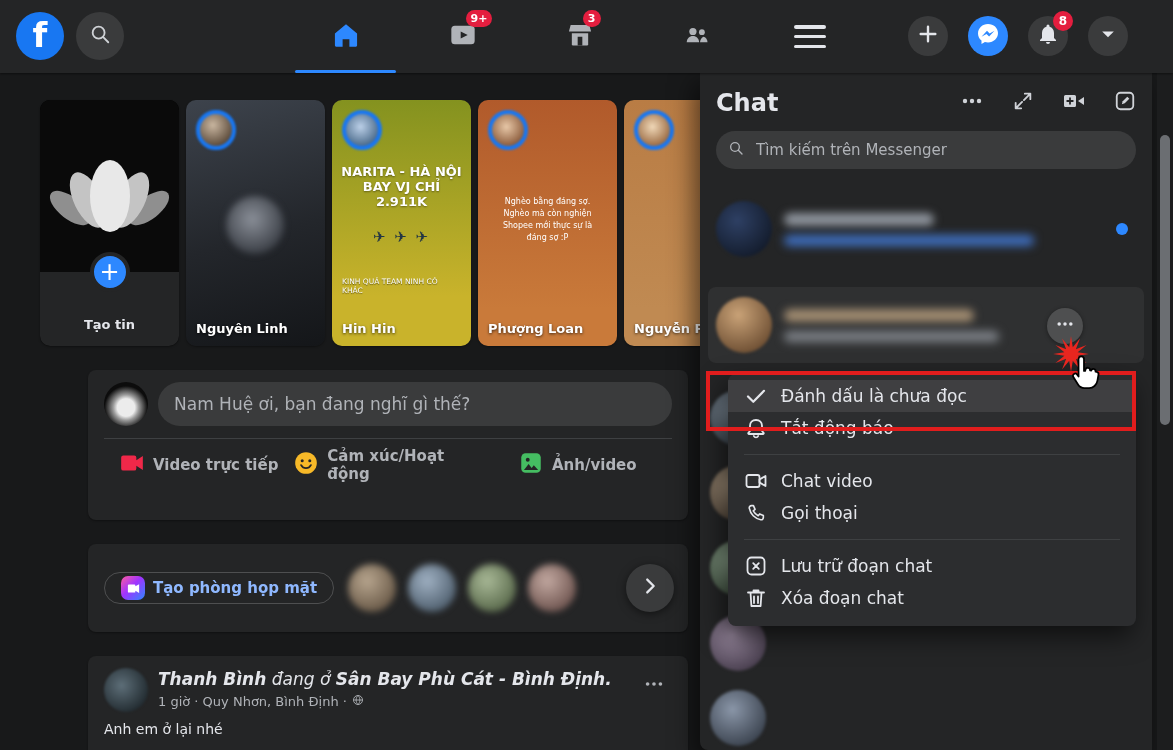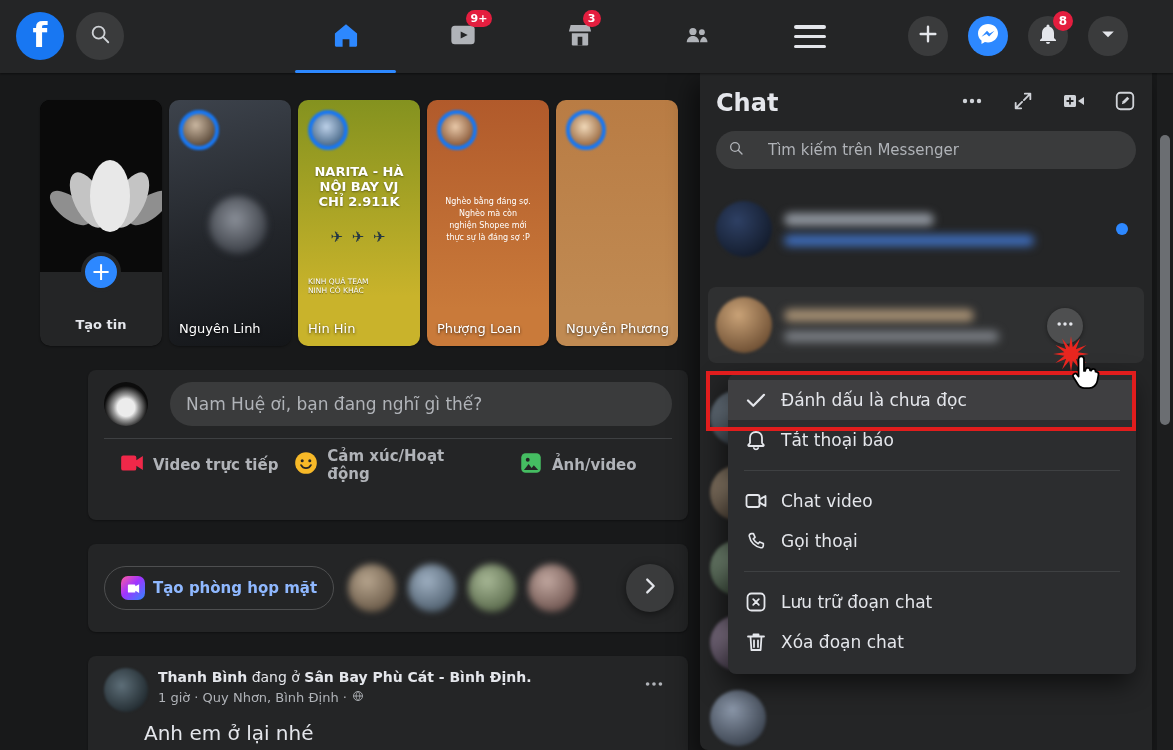--- a/index.html
+++ b/index.html
@@ -30,23 +30,23 @@
   .hamburger div { height:3.5px; background:#e4e6eb; border-radius:2px; }
   .circle40 { position:absolute; top:16px; width:40px; height:40px; border-radius:50%;
     background:#3a3b3c; display:flex; align-items:center; justify-content:center; cursor:pointer; }
   .btn-create { left:908px; } .btn-msgr { left:968px; background:#2d88ff; }
   .btn-bell { left:1028px; } .btn-caret { left:1088px; }
   .bell-badge { position:absolute; top:-5px; right:-5px; background:#e41e3f; color:#fff;
     font-size:12px; font-weight:bold; border-radius:50%; width:20px; height:20px;
     display:flex; align-items:center; justify-content:center; }
   
   .stories { position:absolute; left:40px; top:100px; display:flex; gap:7px; z-index:1; }
-  .story-card { width:122px; height:246px; border-radius:10px; overflow:hidden; position:relative;
+  .story-card { width:139px; height:246px; border-radius:10px; overflow:hidden; position:relative;
     box-shadow:0 1px 2px rgba(0,0,0,.35); cursor:pointer; flex:none; }
-  .story-name { position:absolute; bottom:10px; left:10px; right:8px; font-weight:normal;
+  .story-name { position:absolute; bottom:10px; left:10px; right:8px; font-weight:bold;
     font-size:13px; color:#fff; text-shadow:0 1px 3px rgba(0,0,0,.7); }
   .story-ring { position:absolute; top:10px; left:10px; width:40px; height:40px; border-radius:50%;
     border:4px solid #1877f2; }
   .create-bottom { position:absolute; left:0; right:0; bottom:0; height:74px; background:#242526; }
   .create-plus { position:absolute; left:50%; top:152px; transform:translateX(-50%);
     width:40px; height:40px; border-radius:50%; background:#2d88ff; border:4px solid #242526;
     display:flex; align-items:center; justify-content:center; color:#fff; font-size:24px; }
   .create-label { position:absolute; bottom:14px; left:0; right:0; text-align:center;
     font-weight:600; font-size:13px; color:#e4e6eb; }
   .story-title { position:absolute; top:64px; left:8px; right:8px; text-align:center;
@@ -54,79 +54,79 @@
   .story-planes { position:absolute; top:128px; left:0; right:0; text-align:center;
     color:#233644; font-size:15px; letter-spacing:2px; }
   .story-caption-sm { position:absolute; bottom:51px; left:10px; right:30px;
     font-size:7.5px; color:#fff; text-shadow:0 1px 1px rgba(0,0,0,.5); }
   .story-caption-mid { position:absolute; top:96px; left:18px; right:18px; text-align:center;
     font-size:8px; color:#fff; line-height:1.5; }
   
   .card { position:absolute; left:88px; width:600px; background:#242526; border-radius:8px;
     box-shadow:0 1px 2px rgba(0,0,0,.35); z-index:1; }
   #composer { top:370px; height:150px; padding:12px 16px; }
-  .composer-row1 { display:flex; align-items:flex-start; gap:22px; }
+  .composer-row1 { display:flex; align-items:flex-start; gap:10px; }
   .avatar44 { width:44px; height:44px; border-radius:50%; flex:none; }
   .avatar-lotus { background:radial-gradient(circle at 50% 58%, #ececec 0 26%, #9a9a9a 38%, #0c0c0c 64%); }
   .composer-input { flex:1; height:44px; border-radius:22px; background:#3a3b3c; color:#b0b3b8;
     font-size:17px; display:flex; align-items:center; padding:0 16px; cursor:pointer; }
   .composer-divider { height:1px; background:#3e4042; margin:12px 0 6px; }
   .composer-actions { display:flex; }
   .composer-action { flex:1; display:flex; align-items:center; justify-content:center; gap:8px;
     height:40px; border-radius:6px; cursor:pointer; color:#b0b3b8; font-weight:600; font-size:15px; }
   #rooms { top:544px; height:88px; padding:16px; display:flex; align-items:center; gap:14px; }
   .rooms-pill { display:flex; align-items:center; gap:8px; border:1px solid #4e4f50;
-    border-radius:24px; height:44px; padding:0 16px; cursor:pointer; }
+    border-radius:24px; height:32px; padding:0 16px; cursor:pointer; }
   .rooms-icon { width:24px; height:24px; border-radius:7px;
     background:linear-gradient(135deg,#ff5ca1,#a033ff 45%,#2d88ff); display:flex;
     align-items:center; justify-content:center; flex:none; }
   .rooms-label { color:#8fb8ff; font-weight:bold; font-size:15px; white-space:nowrap; }
   .room-avatars { display:flex; gap:12px; }
   .room-avatar { width:48px; height:48px; border-radius:50%; filter:blur(3px); flex:none; }
   .rooms-next { position:absolute; right:14px; top:20px; width:48px; height:48px; border-radius:50%;
     background:#3a3b3c; box-shadow:0 2px 8px rgba(0,0,0,.5); display:flex; align-items:center;
     justify-content:center; cursor:pointer; }
   #post { top:656px; height:120px; padding:12px 16px; }
   .post-head { display:flex; gap:10px; }
-  .post-title { font-size:14px; line-height:1.35; }
+  .post-title { font-size:17px; line-height:1.35;font-style:italic; }
   .post-title b { color:#e4e6eb; } .post-title span { color:#e4e6eb; font-weight:normal; }
   .post-meta { display:flex; align-items:center; gap:5px; color:#b0b3b8; font-size:13px; margin-top:3px; }
   .post-more { margin-left:auto; width:36px; height:36px; border-radius:50%; display:flex;
     align-items:center; justify-content:center; cursor:pointer; flex:none; }
-  .post-body { margin-top:9px; font-size:20px; color:#e4e6eb;margin-left:40px; }
+  .post-body { margin-top:9px; font-size:14px; color:#e4e6eb; }
   
   .chat-panel { position:absolute; left:700px; top:73px; width:452px; height:677px;
     background:#242526; box-shadow:-6px 10px 24px rgba(0,0,0,.55); z-index:40;
     border-radius:0 0 0 8px; overflow:hidden; }
   .chat-header { display:flex; align-items:flex-start; padding:16px 16px 10px; }
   .chat-title { font-size:24px; font-weight:bold; color:#e4e6eb; }
   .chat-header-icons { margin-left:auto; display:flex; gap:28px; align-items:center; }
   .chat-header-icons span { cursor:pointer; display:flex; }
   .chat-search { margin:4px 16px 0; height:38px; border-radius:19px; background:#3a3b3c;
-    display:flex; align-items:center; gap:24px; padding:0 12px; }
+    display:flex; align-items:center; gap:12px; padding:0 12px; }
   .chat-search input { background:transparent; border:none; outline:none; color:#b0b3b8;
     font-size:15px; width:100%; font-family:inherit; }
   .chat-search input::placeholder { color:#b0b3b8; opacity:1; }
   .chat-row { position:absolute; left:8px; right:8px; height:76px; border-radius:8px;
     display:flex; align-items:center; gap:12px; padding:0 8px; cursor:pointer; z-index:1; }
   .chat-row.hovered { background:rgba(255,255,255,.05); }
   .avatar56 { width:56px; height:56px; border-radius:50%; flex:none; filter:blur(1.5px); }
   .bars { display:flex; flex-direction:column; gap:9px; }
   .bar { border-radius:7px; }
   .unread-dot { position:absolute; right:16px; top:32px; width:12px; height:12px;
     border-radius:50%; background:#2d88ff; }
   .row-more-btn { position:absolute; left:347px; top:235px; width:36px; height:36px;
     border-radius:50%; background:#4e4f50; box-shadow:0 1px 4px rgba(0,0,0,.4);
     display:flex; align-items:center; justify-content:center; cursor:pointer; z-index:2; }
   .bg-avatar { position:absolute; left:10px; width:56px; height:56px; border-radius:50%;
     filter:blur(1.5px); z-index:1; }
   .ctx-menu { position:absolute; left:28px; top:301px; width:408px; background:#2c2d2f;
     border-radius:8px; box-shadow:-4px 10px 26px rgba(0,0,0,.6); padding:6px 0 12px;
     z-index:5; }
-  .mi { display:flex; align-items:center; gap:13px; height:40px; padding:0 16px;
+  .mi { display:flex; align-items:center; gap:13px; height:32px; padding:0 16px;
     font-size:17px; color:#e4e6eb; cursor:pointer; }
   .mi.first { background:rgba(255,255,255,.09); }
   .mi-icon { width:24px; display:flex; justify-content:center; flex:none; }
   .menu-divider { height:1px; background:#3e4042; margin:10px 16px; }
   
   .annotation-rect { position:absolute; left:6px; top:298px; width:430px; height:60px;
     border:4px solid #e11d1d; z-index:10; pointer-events:none; }
   .click-burst { position:absolute; left:352px; top:262px; z-index:11; pointer-events:none; }
   .cursor-hand { position:absolute; left:362px; top:280px; z-index:12; pointer-events:none; }
   
@@ -444,21 +444,21 @@
       </span>
       <span>Đánh dấu là chưa đọc</span>
     </div>
     <div class="mi">
       <span class="mi-icon">
         <svg width="24" height="24" viewBox="0 0 24 24" fill="none" stroke="#e4e6eb" stroke-width="1.8" stroke-linecap="round" stroke-linejoin="round">
             <path d="M18 15V9.7C18 6.4 15.8 4 12 4S6 6.4 6 9.7V15l-1.6 1.8c-.4.5 0 1.2.6 1.2h14c.6 0 1-.7.6-1.2z"></path>
             <path d="M9.8 20a2.4 2.4 0 004.4 0"></path>
           </svg>
       </span>
-      <span>Tắt thoại báo</span>
+      <span>Tắt động báo</span>
     </div>
     <div class="menu-divider"></div>
     <div class="mi">
       <span class="mi-icon">
         <svg width="24" height="24" viewBox="0 0 24 24" fill="none" stroke="#e4e6eb" stroke-width="1.8" stroke-linejoin="round">
             <rect x="2.5" y="6" width="13" height="12" rx="2"></rect>
             <path d="M15.5 10.5l6-3.5v10l-6-3.5z"></path>
           </svg>
       </span>
       <span>Chat video</span>

